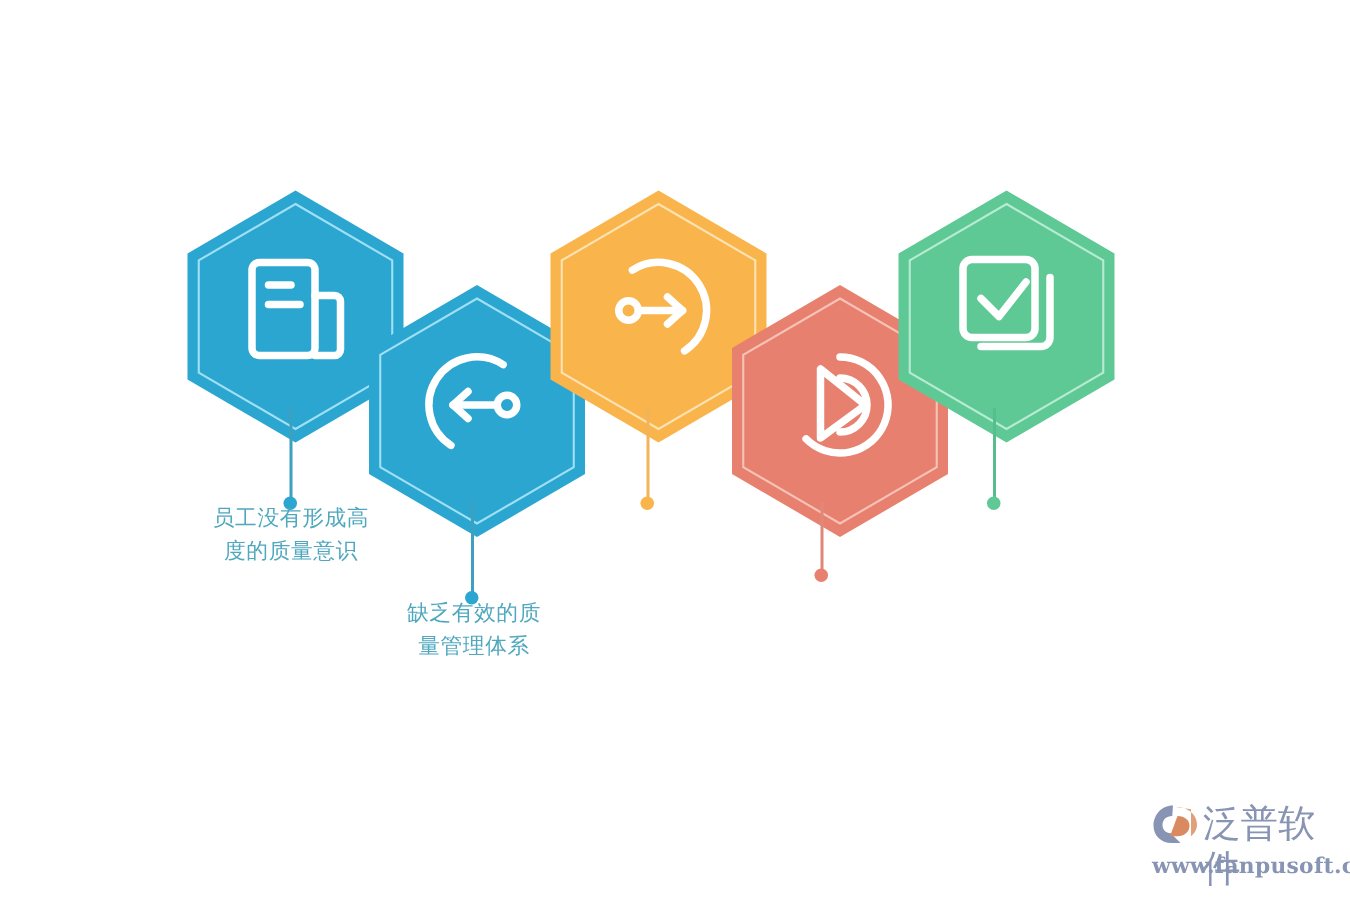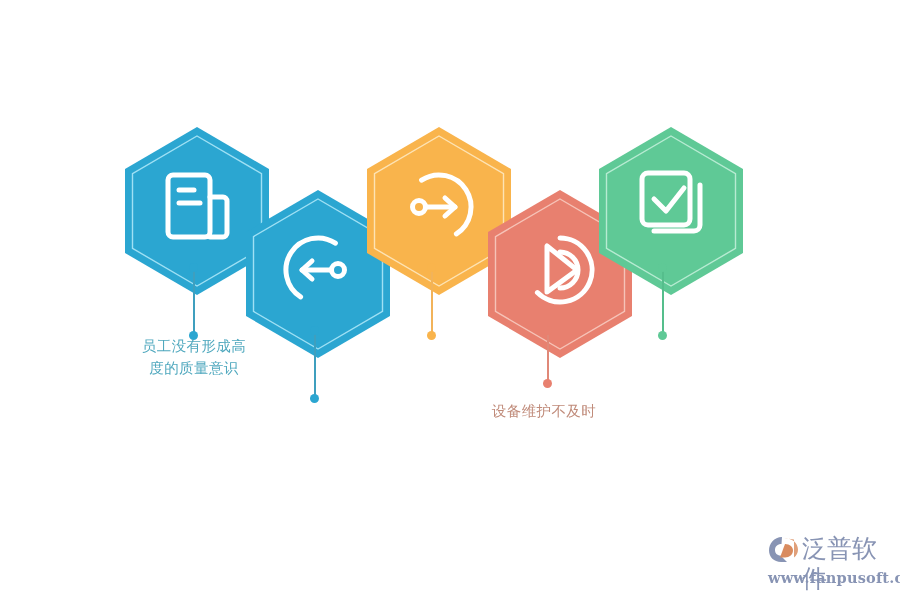--- a/index.html
+++ b/index.html
@@ -138,20 +138,22 @@
       </g>
     </svg>
   </div>
 
   <div class="connector" style="left:310px; top:326px; height:77px;">
     <div class="line" style="background:#3F9FBE;"></div>
     <div class="dot top" style="background:#2BA6D1;"></div>
     <div class="dot bot" style="background:#2BA6D1;"></div>
   </div>
 
+  <div class="label" style="left:238px; top:398px; width:156px; color:#4FA8BE;">缺乏有效的质
+量管理体系</div>
 
   <div class="hex-wrap" style="left:364px; top:125px;">
     <svg width="150" height="172" viewBox="0 0 150 172">
       <polygon points="75,2 147,44 147,128 75,170 3,128 3,44" fill="#F9B44C"></polygon>
       <polygon points="75,11 139.5,48.6 139.5,123.4 75,161 10.5,123.4 10.5,48.6" fill="none" stroke="#fde3b4" stroke-width="1.4"></polygon>
 
       <g fill="none" stroke="#ffffff" stroke-width="5" stroke-linecap="round" stroke-linejoin="round">
         <path d="M92.4 108.9 A32 32 0 1 0 57.6 55.1"></path>
         <line x1="62" y1="82" x2="91" y2="82"></line>
         <polyline points="81,73 91,82 81,91"></polyline>
@@ -179,21 +181,20 @@
       </g>
     </svg>
   </div>
 
   <div class="connector" style="left:543px; top:326px; height:62px;">
     <div class="line" style="background:#E08878;"></div>
     <div class="dot top" style="background:#E8806F;"></div>
     <div class="dot bot" style="background:#E8806F;"></div>
   </div>
 
-  <div class="label" style="left:468px; top:400px; width:152px; color:#C08B7A;">设备维护不及时</div>
 
   <div class="hex-wrap" style="left:596px; top:125px;">
     <svg width="150" height="172" viewBox="0 0 150 172">
       <polygon points="75,2 147,44 147,128 75,170 3,128 3,44" fill="#5FC996"></polygon>
       <polygon points="75,11 139.5,48.6 139.5,123.4 75,161 10.5,123.4 10.5,48.6" fill="none" stroke="#b7ebd2" stroke-width="1.4"></polygon>
 
       <g fill="none" stroke="#ffffff" stroke-width="5" stroke-linecap="round" stroke-linejoin="round">
         <rect x="46" y="48" width="48" height="52" rx="6"></rect>
         <path d="M104 60 v40 a6 6 0 0 1 -6 6 h-40"></path>
         <polyline points="58,74 70,86 88,63"></polyline>

